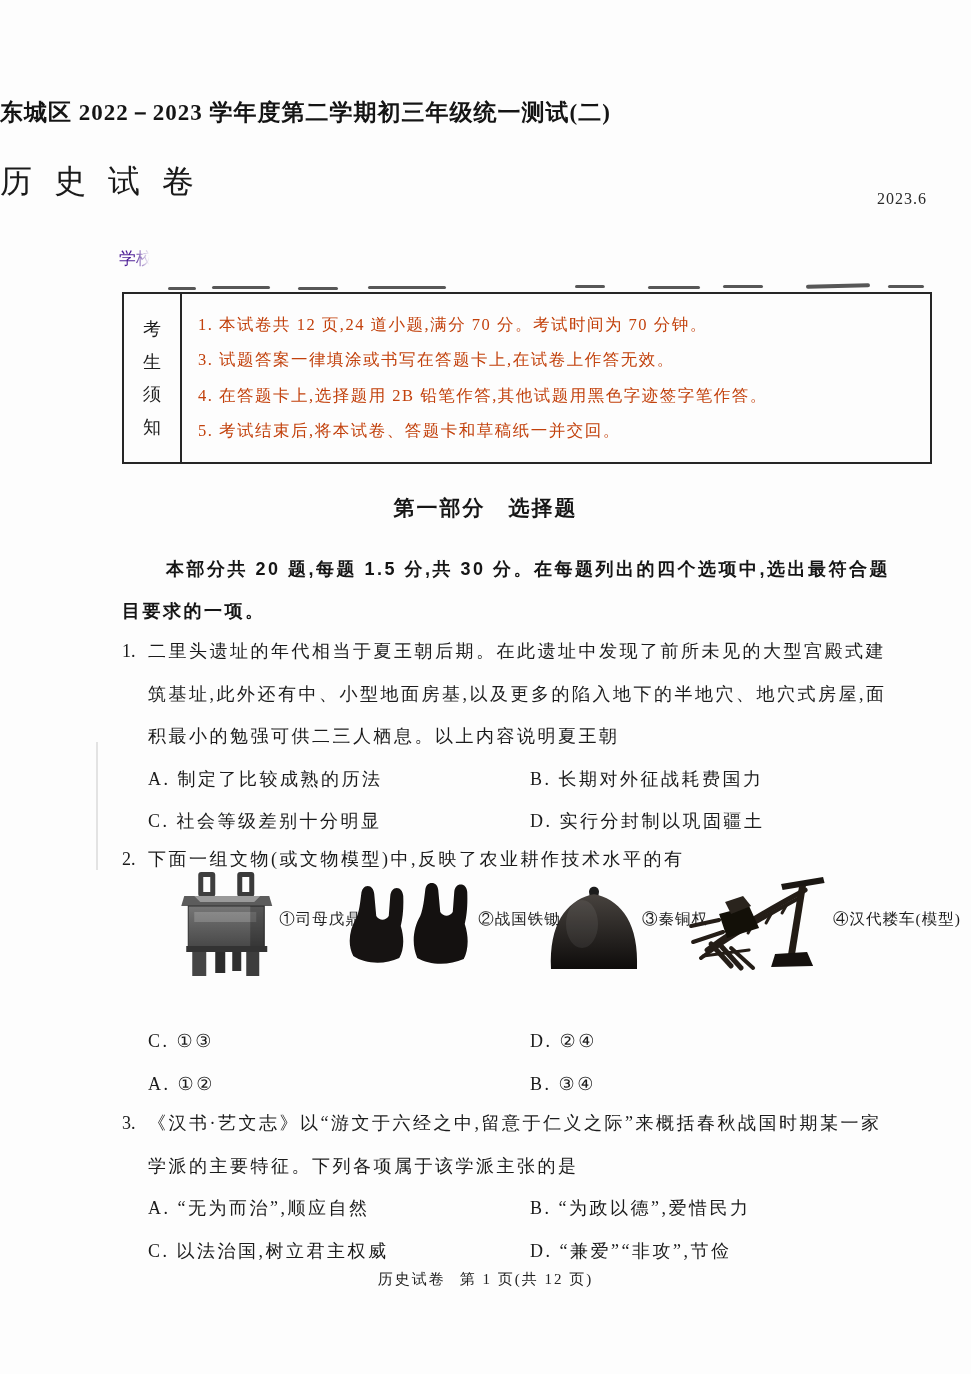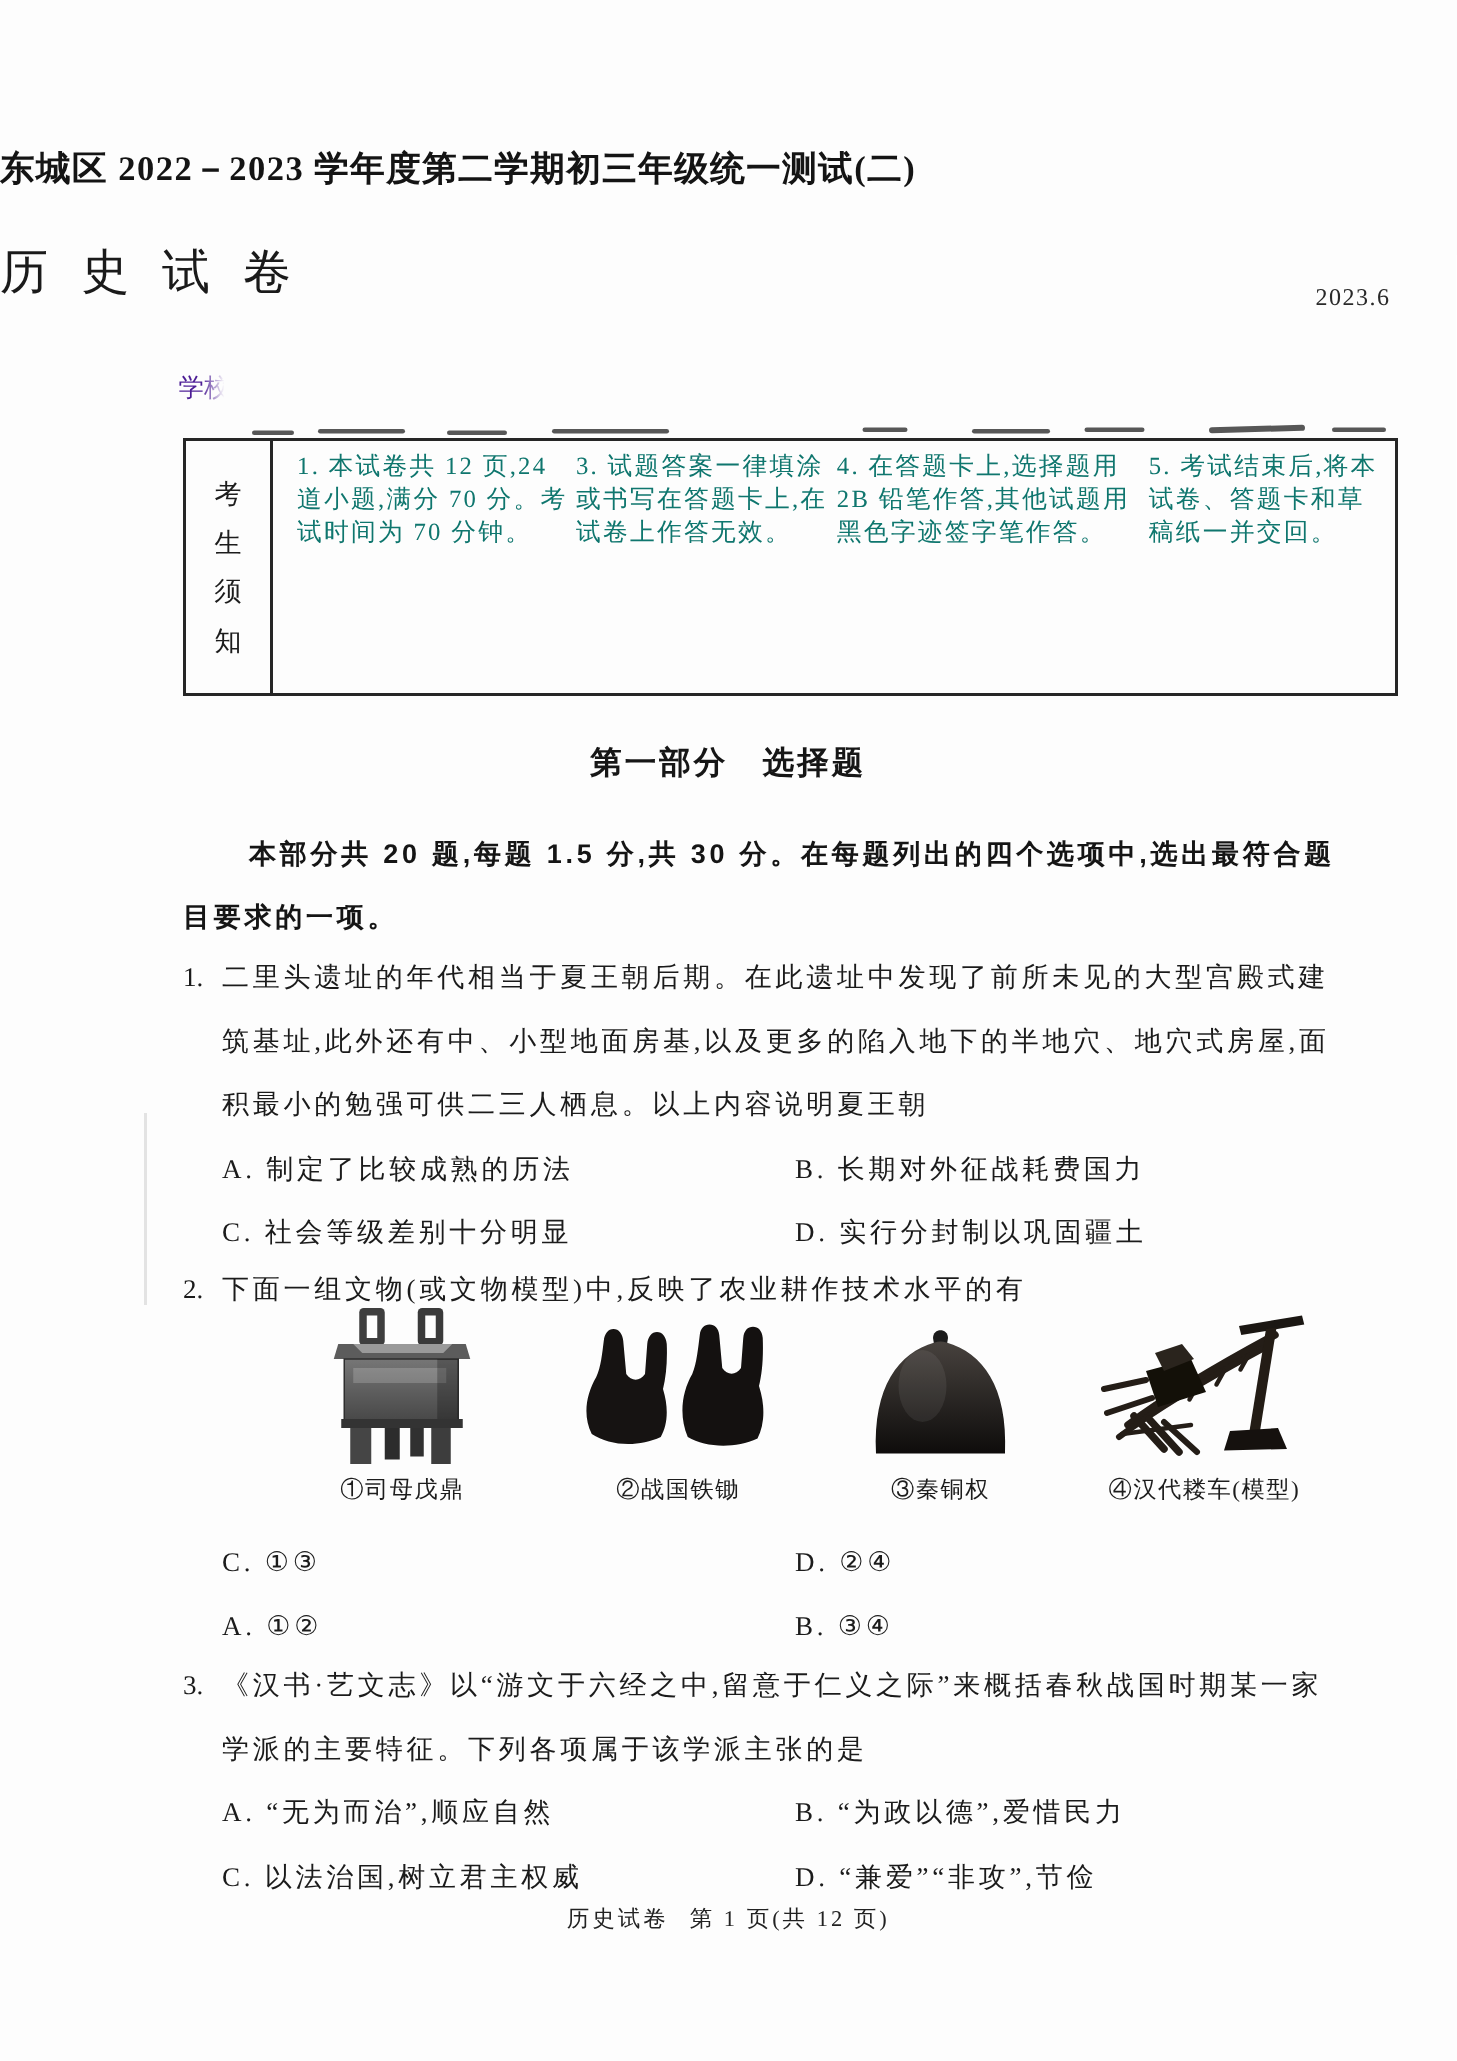--- a/index.html
+++ b/index.html
@@ -40,22 +40,22 @@
   .notice-box {
     position:absolute; top:292px; left:122px; width:810px; height:172px;
     border:2px solid #262626; display:flex;
   }
   .notice-side {
     width:58px; border-right:2px solid #262626;
     display:flex; flex-direction:column; justify-content:space-evenly; align-items:center;
     padding:14px 0; font-size:18px; color:#1c1c1c;
   }
   .notice-items {
-    flex:1; display:flex; flex-direction:row; justify-content:space-evenly;
-    padding:6px 10px 6px 16px; font-size:16.5px; letter-spacing:1.5px; color:#0f766e;
+    flex:1; display:flex; flex-direction:column; justify-content:space-evenly;
+    padding:6px 10px 6px 16px; font-size:16.5px; letter-spacing:1.5px; color:#c2410c;
   }
 
   
   .section-title {
     position:absolute; top:494px; left:0; width:100%;
     text-align:center; font-size:21px; font-weight:700;
     font-family:"Liberation Sans","DejaVu Sans",sans-serif; color:#161616;
     letter-spacing:2px;
   }
   .intro {
@@ -69,21 +69,21 @@
   .question { position:absolute; left:122px; width:826px; font-size:18px; letter-spacing:2.5px; line-height:42.5px; color:#1b1b1b; }
   .q-first { position:relative; padding-left:26px; }
   .q-first .q-num { position:absolute; left:0; top:0; letter-spacing:0; }
   .q-cont { padding-left:26px; }
   .opt-row { position:relative; height:42.5px; }
   .opt-left  { position:absolute; left:26px;  white-space:nowrap; }
   .opt-right { position:absolute; left:408px; white-space:nowrap; }
 
   
   .artifacts { position:absolute; top:856px; left:122px; width:810px; height:168px; }
-  .artifact-col { position:absolute; display:flex; flex-direction:column; align-items:center; transform:translateX(-50%); }
+  .artifact-col { position:absolute; display:flex; align-items:center; transform:translateX(-50%); }
   .img-slot { height:122px; display:flex; align-items:flex-end; justify-content:center; }
   .artifact-caption { margin-top:5px; font-size:15.5px; letter-spacing:1px; white-space:nowrap; color:#1d1d1d; }
 
   
   .footer {
     position:absolute; top:1270px; left:0; width:100%;
     display:flex; justify-content:center; gap:14px;
     font-size:15px; letter-spacing:2px; color:#222;
   }
 </style>
@@ -203,21 +203,21 @@
     <div class="artifact-col" style="left:330px;">
       <div class="img-slot" style="padding-bottom:14px;">
         <svg width="135" height="82" viewBox="0 0 135 82">
           <path fill="#161312" d="M10 74 C4 62 6 48 13 36 C16 30 17 20 18 12 C18.5 7 21 4 24.5 4 C28 4 30.5 7 31 12 L33 34 C36.5 39 42 39 45.5 34 L47 14 C47.5 9 50 6 53.5 6 C57 6 59.5 9 60 14 C60.5 26 59.5 36 57.5 44 C61.5 57 60.5 68 56 76 C41 83 22 82 10 74 Z"></path>
           <path fill="#141110" d="M74 76 C68 62 70 46 77 34 C80 27 81 16 82 8 C82.5 3.5 85 1 88.5 1 C92 1 94.5 3.5 95 8 L97 30 C100.5 35 106 35 109.5 30 L111 10 C111.5 5 114 2.5 117.5 2.5 C121 2.5 123.5 5 124 10 C124.5 24 123.5 34 121.5 42 C126 56 125 68 120.5 77 C105 84 86 83 74 76 Z"></path>
         </svg>
       </div>
       <div class="artifact-caption">②战国铁锄</div>
     </div>
 
-    <div class="artifact-col" style="left:681px;">
+    <div class="artifact-col" style="left:700px;">
       <div class="img-slot">
         <svg width="150" height="114" viewBox="0 0 150 114">
           <g stroke="#241d17" stroke-linecap="round" fill="none">
             <path d="M122 26 C96 40 56 62 24 86" stroke-width="5"></path>
             <path d="M116 34 C90 48 50 70 18 94" stroke-width="4"></path>
             <path d="M104 40 L99 49" stroke-width="3"></path>
             <path d="M88 50 L83 59" stroke-width="3"></path>
             <path d="M70 60 L65 69" stroke-width="3"></path>
             <path d="M36 56 L8 62" stroke-width="4"></path>
             <path d="M40 68 L10 78" stroke-width="4"></path>

